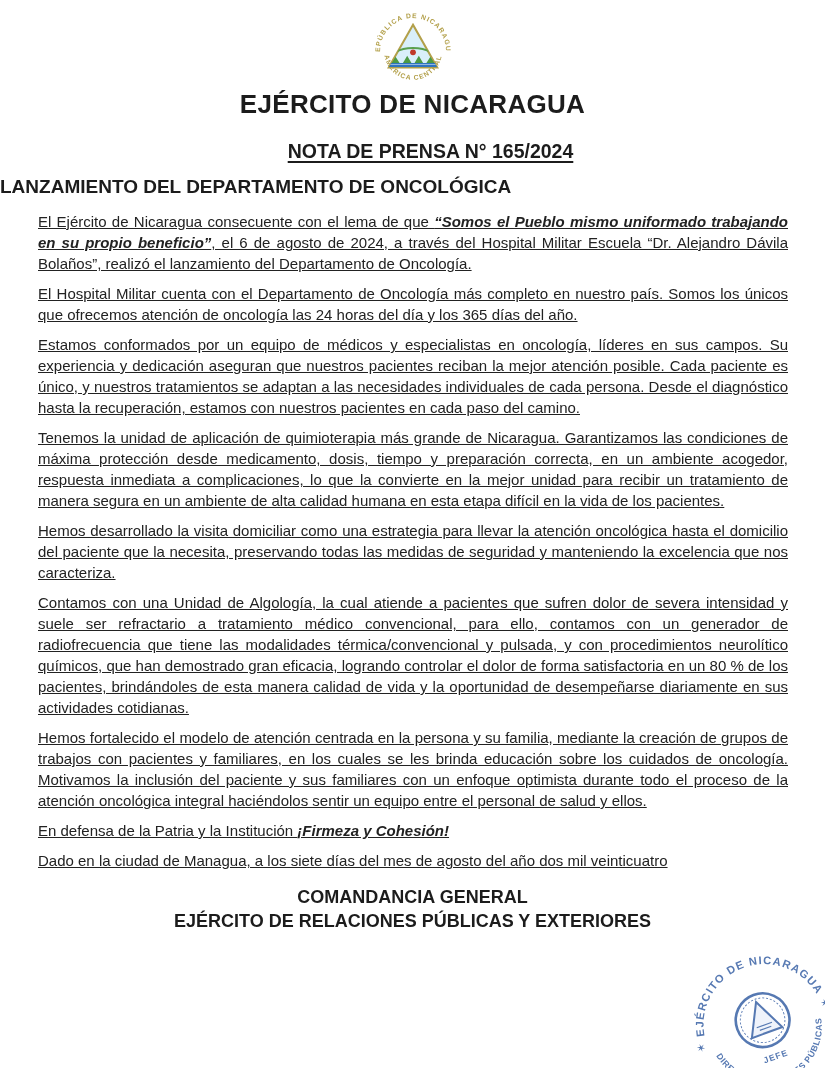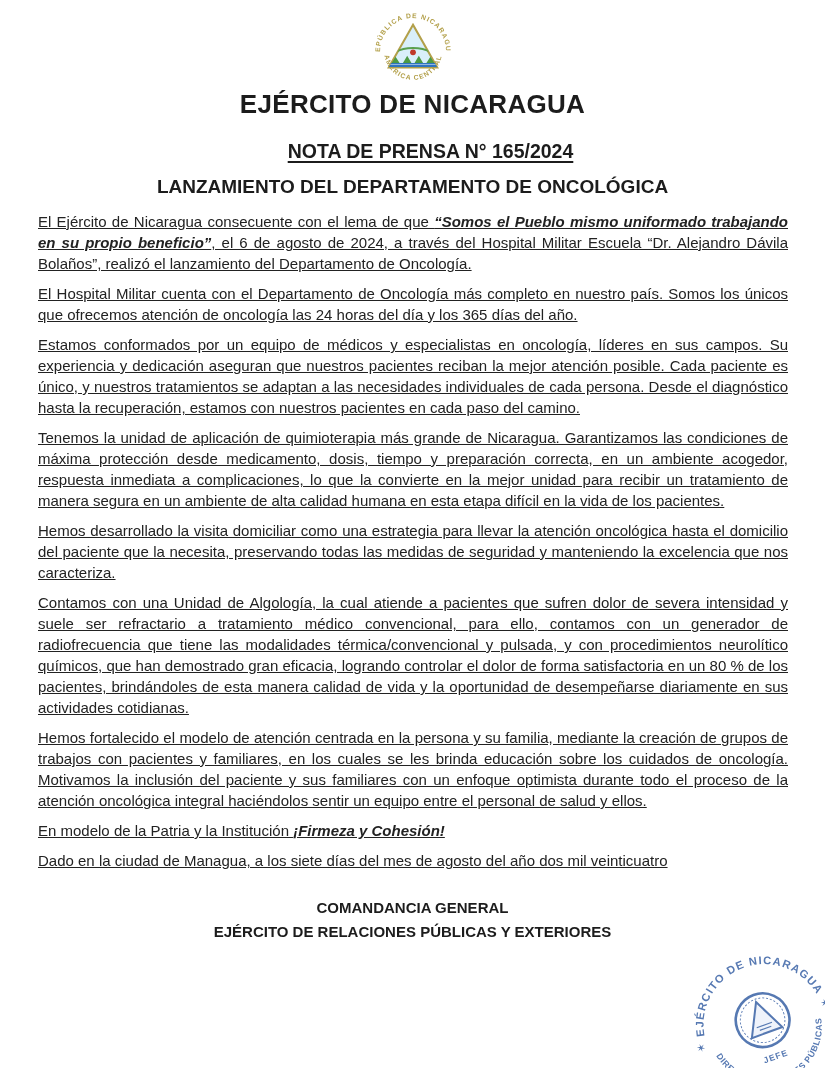--- a/index.html
+++ b/index.html
@@ -22,35 +22,35 @@
   h1.title {
     text-align: center; font-size: 26px; font-weight: bold;
     margin-top: 5px; letter-spacing: 0.3px; color: #1c1c1c;
   }
   h2.nota {
     text-align: center; font-size: 19.5px; font-weight: bold;
     text-decoration: underline; text-decoration-thickness: 2px; text-underline-offset: 3px;
     margin-top: 20px; color: #1c1c1c; padding-left: 36px;
   }
   h3.subject {
-    text-align: center; font-size: 19px; font-weight: bold;
+    font-size: 19px; font-weight: bold;
     margin-top: 13px; color: #1c1c1c;
   }
   .doc-body {
     margin: 13px 37px 0 38px;
     font-size: 15px;
     line-height: 21px;
     text-align: justify;
     text-decoration: underline;
   }
   .doc-body p { margin-bottom: 9px; }
   .bi { font-weight: bold; font-style: italic; }
   .signature {
-    text-align: center; font-weight: bold; font-size: 15px;
-    line-height: 24px; margin-top: 25px; color: #1c1c1c;
+    text-align: center; font-weight: bold; font-size: 18px;
+    line-height: 24px; margin-top: 14px; color: #1c1c1c;
   }
   .seal {
     position: absolute;
     left: 688px; top: 948px;
     width: 152px; height: 152px;
     transform: rotate(-20deg);
     opacity: 0.93;
     pointer-events: none;
   }
   .seal-arc-top {
@@ -98,21 +98,21 @@
   <h3 class="subject">LANZAMIENTO DEL DEPARTAMENTO DE ONCOLÓGICA</h3>
 
   <div class="doc-body" id="doc-body">
       <p><span>El Ejército de Nicaragua consecuente con el lema de que </span><span class="bi">“Somos el Pueblo mismo uniformado trabajando en su propio beneficio”</span><span>, el 6 de agosto de 2024, a través del Hospital Militar Escuela “Dr. Alejandro Dávila Bolaños”, realizó el lanzamiento del Departamento de Oncología.</span></p>
       <p><span>El Hospital Militar cuenta con el Departamento de Oncología más completo en nuestro país. Somos los únicos que ofrecemos atención de oncología las 24 horas del día y los 365 días del año.</span></p>
       <p><span>Estamos conformados por un equipo de médicos y especialistas en oncología, líderes en sus campos. Su experiencia y dedicación aseguran que nuestros pacientes reciban la mejor atención posible. Cada paciente es único, y nuestros tratamientos se adaptan a las necesidades individuales de cada persona. Desde el diagnóstico hasta la recuperación, estamos con nuestros pacientes en cada paso del camino.</span></p>
       <p><span>Tenemos la unidad de aplicación de quimioterapia más grande de Nicaragua. Garantizamos las condiciones de máxima protección desde medicamento, dosis, tiempo y preparación correcta, en un ambiente acogedor, respuesta inmediata a complicaciones, lo que la convierte en la mejor unidad para recibir un tratamiento de manera segura en un ambiente de alta calidad humana en esta etapa difícil en la vida de los pacientes.</span></p>
       <p><span>Hemos desarrollado la visita domiciliar como una estrategia para llevar la atención oncológica hasta el domicilio del paciente que la necesita, preservando todas las medidas de seguridad y manteniendo la excelencia que nos caracteriza.</span></p>
       <p><span>Contamos con una Unidad de Algología, la cual atiende a pacientes que sufren dolor de severa intensidad y suele ser refractario a tratamiento médico convencional, para ello, contamos con un generador de radiofrecuencia que tiene las modalidades térmica/convencional y pulsada, y con procedimientos neurolítico químicos, que han demostrado gran eficacia, logrando controlar el dolor de forma satisfactoria en un 80 % de los pacientes, brindándoles de esta manera calidad de vida y la oportunidad de desempeñarse diariamente en sus actividades cotidianas.</span></p>
       <p><span>Hemos fortalecido el modelo de atención centrada en la persona y su familia, mediante la creación de grupos de trabajos con pacientes y familiares, en los cuales se les brinda educación sobre los cuidados de oncología. Motivamos la inclusión del paciente y sus familiares con un enfoque optimista durante todo el proceso de la atención oncológica integral haciéndolos sentir un equipo entre el personal de salud y ellos.</span></p>
-      <p><span>En modelo de la Patria y la Institución </span><span class="bi">¡Firmeza y Cohesión!</span></p>
+      <p><span>En defensa de la Patria y la Institución </span><span class="bi">¡Firmeza y Cohesión!</span></p>
       <p><span>Dado en la ciudad de Managua, a los siete días del mes de agosto del año dos mil veinticuatro</span></p>
     </div>
 
   <div class="signature">
     <div>COMANDANCIA GENERAL</div>
     <div>EJÉRCITO DE RELACIONES PÚBLICAS Y EXTERIORES</div>
   </div>
 
   <svg class="seal" viewBox="0 0 150 150" aria-hidden="true">
     <defs>

